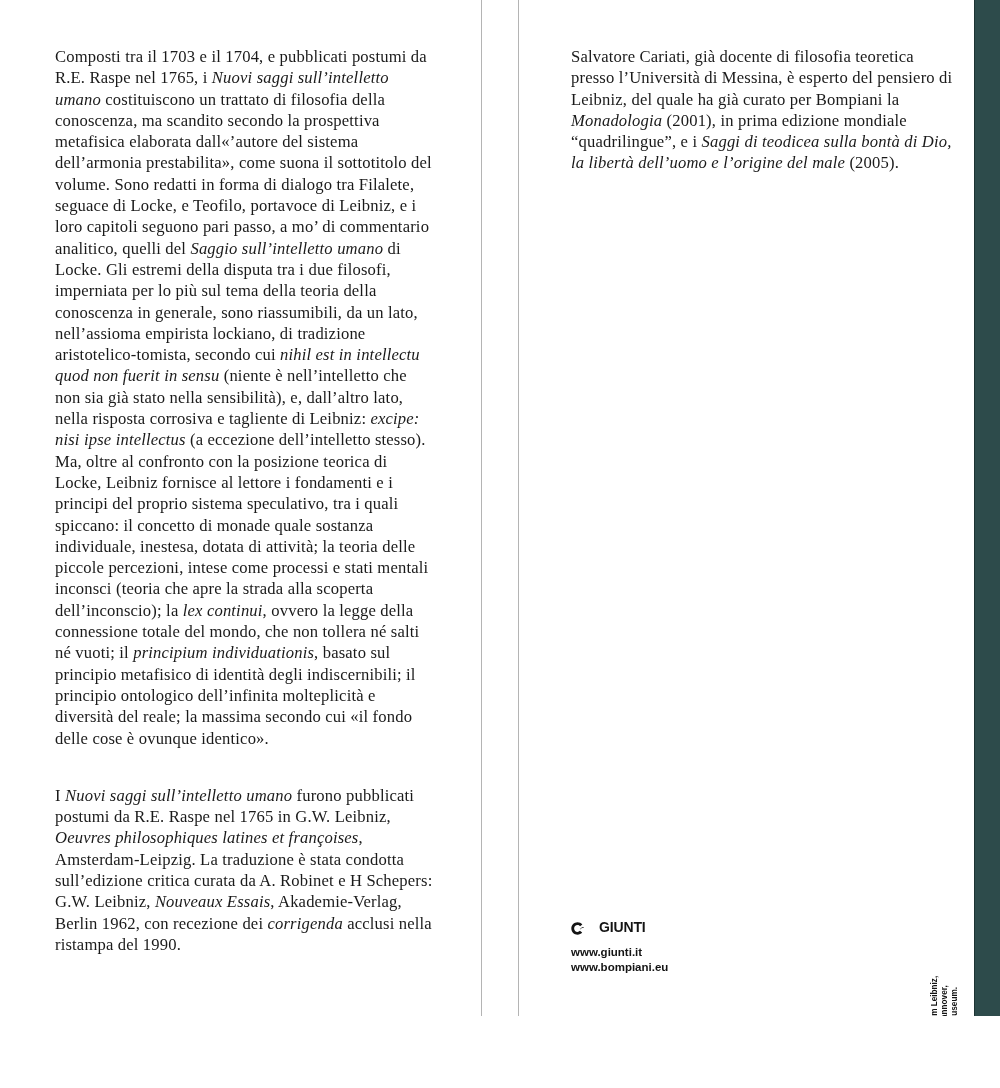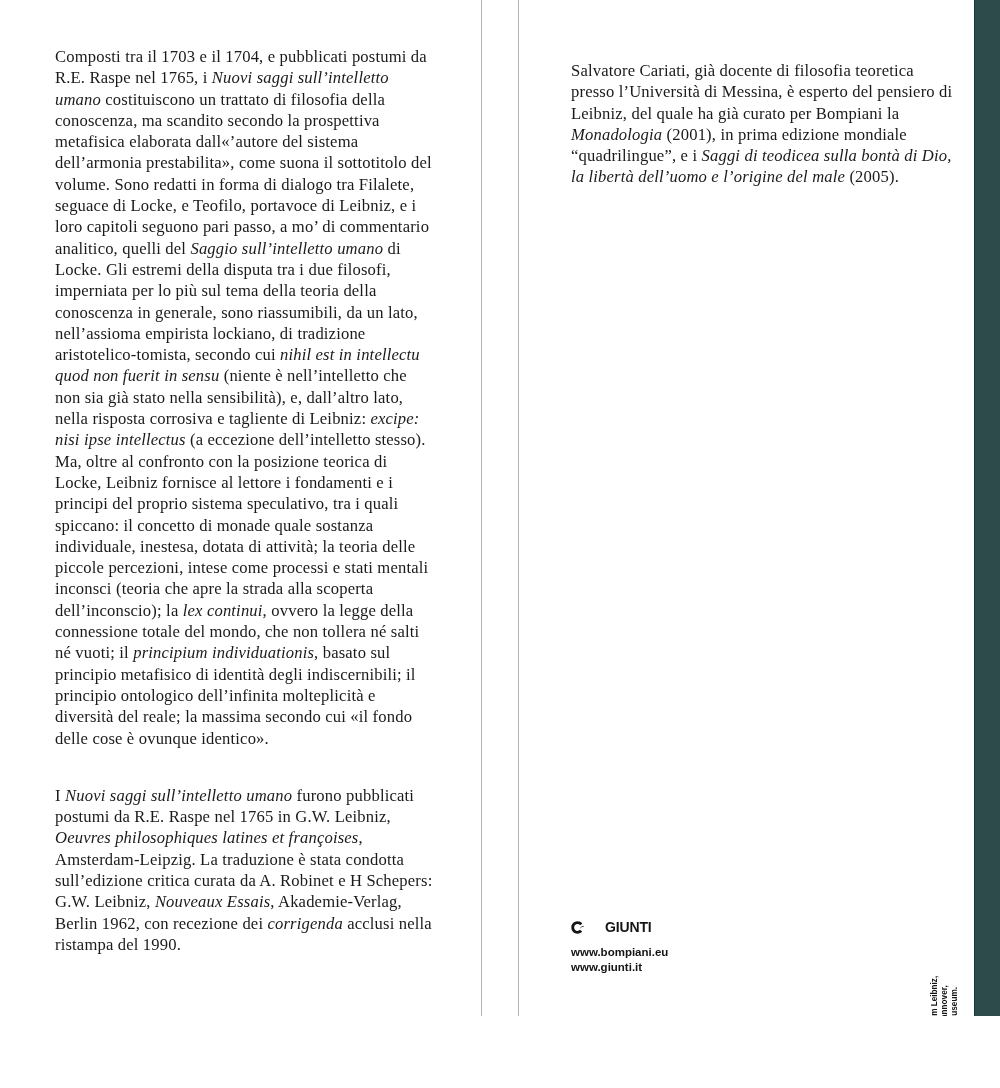--- a/index.html
+++ b/index.html
@@ -69,41 +69,41 @@
     text-align: left;
     letter-spacing: 0.01em;
   }
   .blurb p { margin: 0; }
   .blurb p + p { margin-top: 36px; }
   .blurb i { font-style: italic; }
 
   .bio {
     position: absolute;
     left: 52px;
-    top: 60px;
+    top: 46px;
     width: 390px;
     color: #1a1a1a;
     font-size: 16.6px;
     line-height: 21.3px;
     letter-spacing: 0.01em;
   }
   .bio p { margin: 0; }
   .bio i { font-style: italic; }
 
   
   .imprint {
     position: absolute;
     left: 52px;
     bottom: 42px;
     width: 320px;
   }
   .logo-row {
     display: flex;
-    align-items: flex-start;
-    gap: 21px;
+    align-items: center;
+    gap: 15px;
     margin-bottom: 11px;
   }
   .logo-mark {
     display: block;
     width: 13px;
     height: 13px;
     flex: 0 0 auto;
   }
   .logo-word {
     font-family: "Liberation Sans", "DejaVu Sans", sans-serif;
@@ -164,22 +164,22 @@
       <div class="logo-row">
         <span class="logo-mark">
           <svg viewBox="0 0 32 32" width="13" height="13" aria-hidden="true">
             <path fill="#141414" d="M16 0.7C7.6 0.7 0.8 7.6 0.8 16S7.6 31.3 16 31.3c4.6 0 8.7-2 11.5-5.2l-5.6-4.3c-1.5 1.6-3.6 2.6-5.9 2.6-4.6 0-8.3-3.8-8.3-8.4 0-4.6 3.7-8.4 8.3-8.4 2.6 0 4.9 1.2 6.4 3.1l5.5-4.4C25.1 2.9 20.8 0.7 16 0.7z"></path>
             <path fill="#141414" d="M31.2 13.2c-1.4-0.5-3.1-0.5-4.7 0.1-2.6 1-4.3 3.2-4.6 5.6 1.5-1.9 3.6-3.3 6-3.9 1.2-0.3 2.3-0.4 3.4-0.3 0.1-0.5 0.0-1.0-0.1-1.5z"></path>
           </svg>
         </span>
         <span class="logo-word">GIUNTI</span>
       </div>
       <div class="urls">
+        <div>www.giunti.it</div>
         <div>www.bompiani.eu</div>
-        <div>www.giunti.it</div>
       </div>
     </div>
   </div>
 
   <div class="edge-credit">
     <div>In copertina: Gottfried Wilhelm Leibniz,</div>
     <div>Dipinto di scuola tedesca, Hannover,</div>
     <div>Niedersachsisches Landesmuseum.</div>
     <div>Cover design: Polystudio.</div>
   </div>

